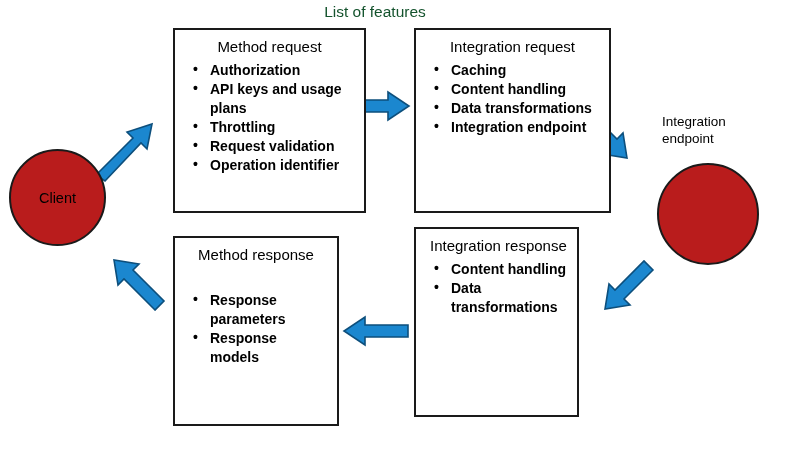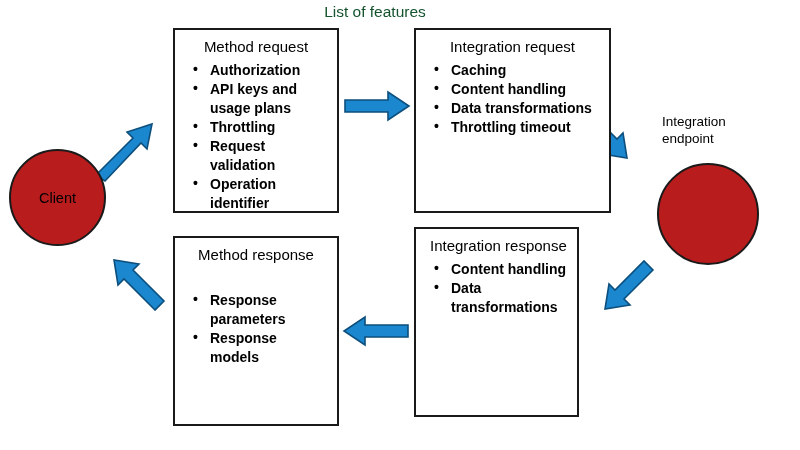--- a/index.html
+++ b/index.html
@@ -69,21 +69,21 @@
   }
   ul.bullets li::before {
     content: "\2022";
     position: absolute;
     left: 0;
     top: -1px;
     font-size: 14px;
     line-height: 19px;
   }
   
-  #box-method-request    { left: 173px; top: 28px;  width: 166px; height: 185px; }
+  #box-method-request    { left: 173px; top: 28px;  width: 193px; height: 185px; }
   #box-integration-request { left: 414px; top: 28px;  width: 197px; height: 185px; }
   #box-method-response   { left: 173px; top: 236px; width: 166px; height: 190px; }
   #box-integration-response { left: 414px; top: 227px; width: 165px; height: 190px; }
 
   .node-circle {
     position: absolute;
     box-sizing: border-box;
     border: 2px solid #1a1a1a;
     border-radius: 50%;
     background: #b91c1c;
@@ -165,21 +165,21 @@
       <li>Operation identifier</li>
     </ul>
   </div>
 
   <div class="feature-box" id="box-integration-request">
     <div class="box-title">Integration request</div>
     <ul class="bullets">
       <li>Caching</li>
       <li>Content handling</li>
       <li>Data transformations</li>
-      <li>Throttling timeout</li>
+      <li>Integration endpoint</li>
     </ul>
   </div>
 
   <div class="feature-box" id="box-method-response">
     <div class="box-title">Method response</div>
     <ul class="bullets gap">
       <li>Response parameters</li>
       <li>Response models</li>
     </ul>
   </div>

